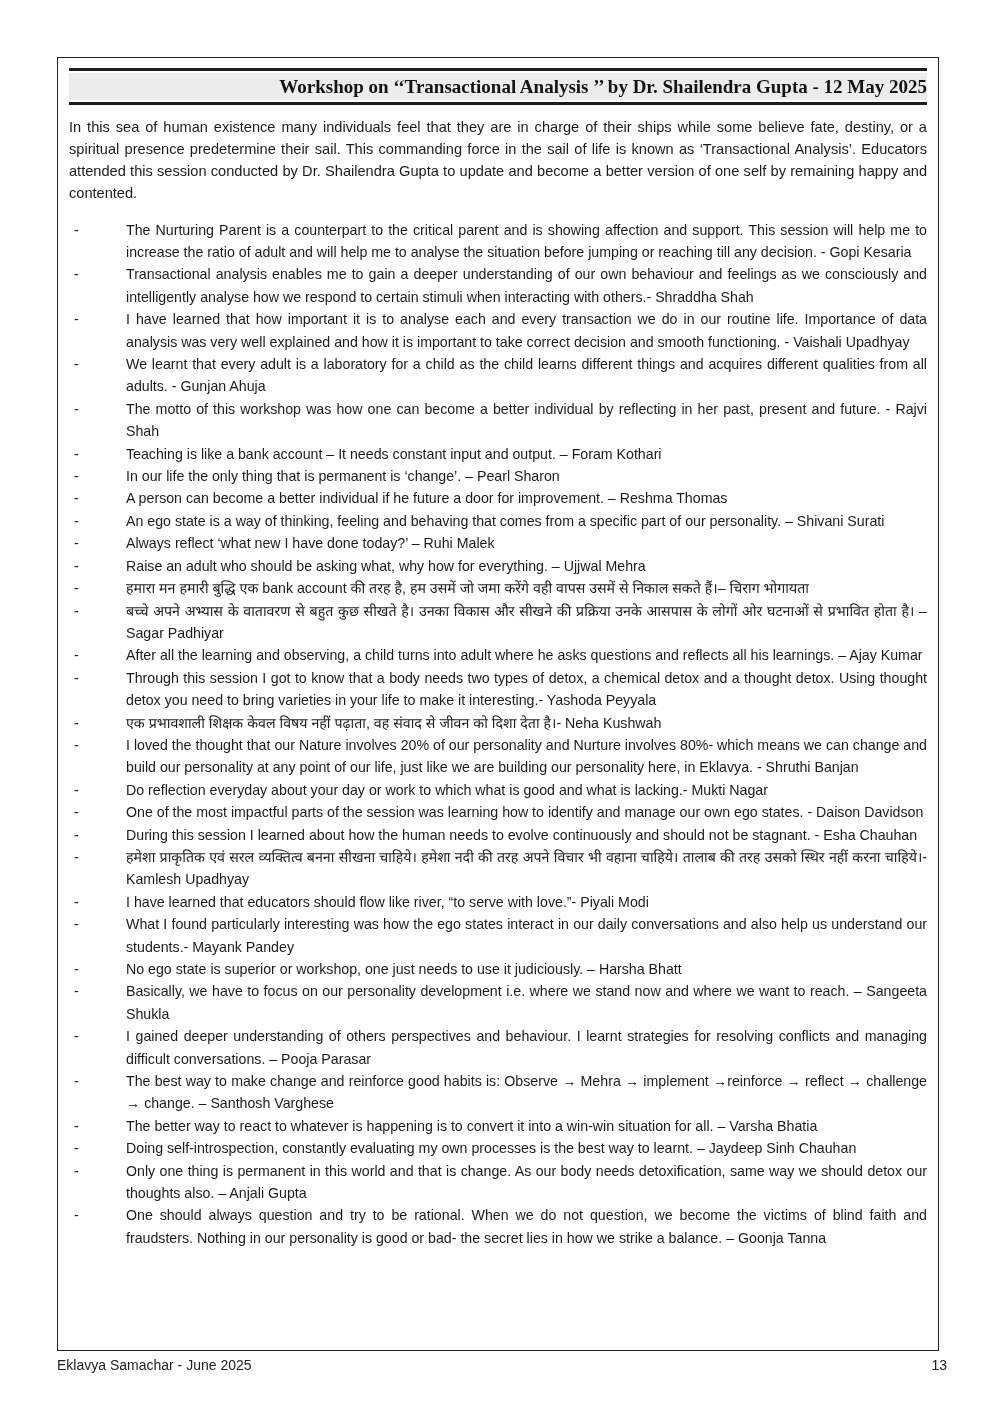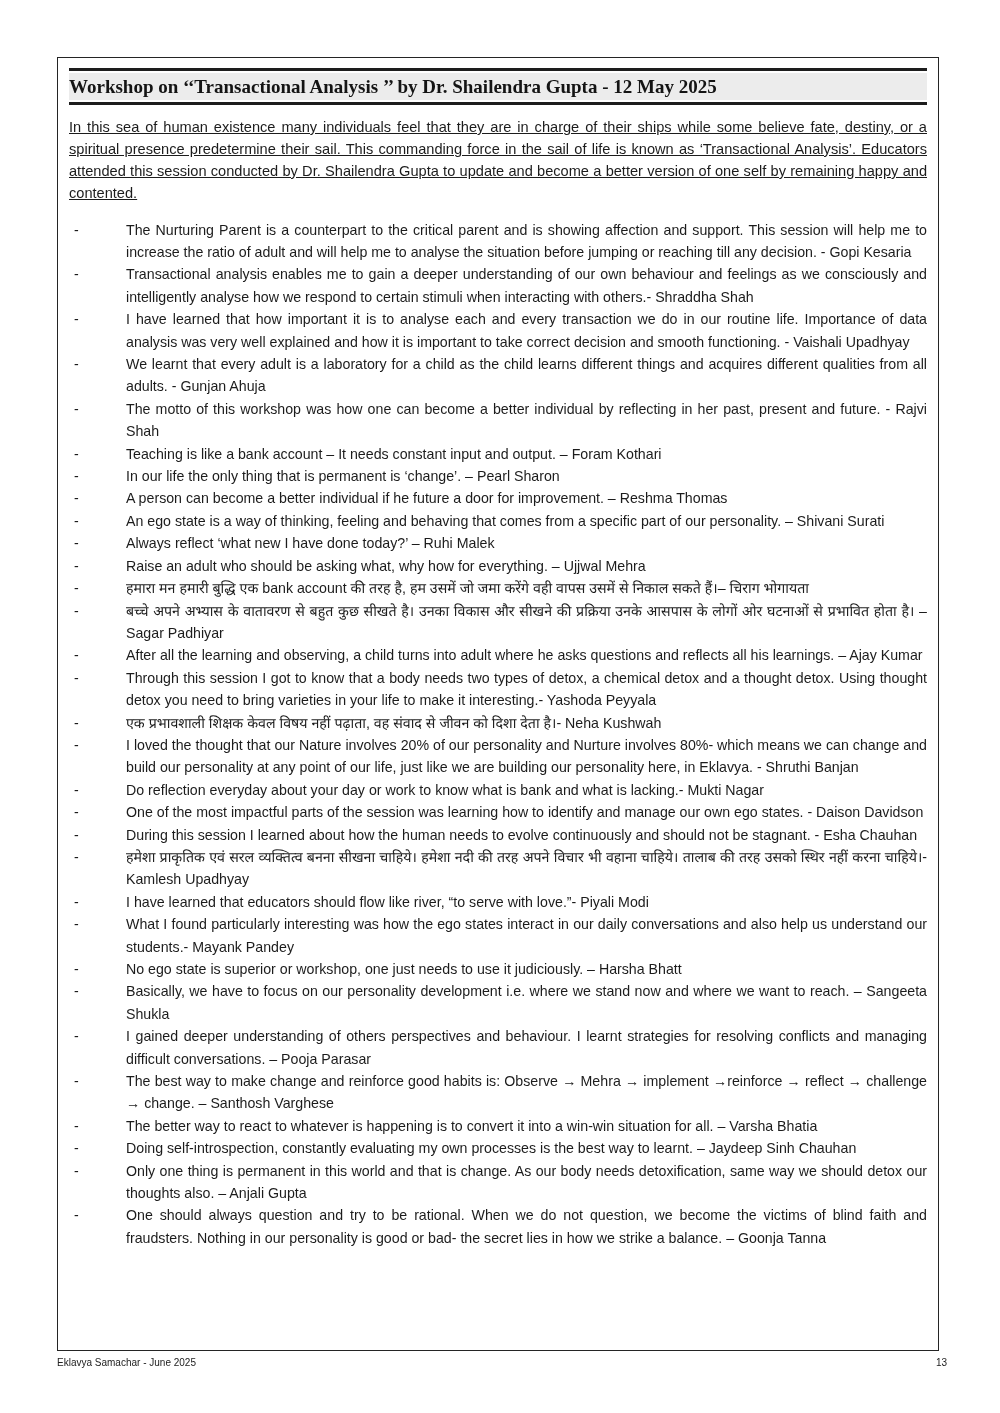--- a/index.html
+++ b/index.html
@@ -12,42 +12,41 @@
     position:absolute;left:57px;top:57px;width:882px;height:1294px;
     border:1.5px solid #242424;box-sizing:border-box;overflow:hidden;
     background:#ffffff;
   }
   .content{padding:10px 11px 0 11px;}
   .titlebar{
     border-top:3px solid #1d1d1d;border-bottom:3px solid #1d1d1d;
     padding:2px 0;
   }
   .titlestrip{
-    background:#ececec;text-align:left;
+    background:#ececec;text-align:right;
     font-family:"Liberation Serif","DejaVu Serif",serif;
     font-weight:bold;font-size:19px;line-height:27px;color:#141414;
   }
   .intro{
     margin-top:11px;font-size:14.6px;line-height:22px;text-align:justify;
     color:#1c1c1c;
-    text-decoration:underline;
   }
   .reflections-heading{
     margin-top:4px;font-size:15px;font-weight:bold;line-height:22px;
   }
   .list{margin-top:1px;font-size:14.2px;line-height:22.4px;}
   .item{
     display:grid;grid-template-columns:37px 1fr;
   }
   .item .marker{padding-left:5px;text-align:left;}
   .item .itext{text-align:justify;margin-left:20px;}
   .footer{
     position:absolute;left:57px;top:1357px;width:890px;
     display:flex;justify-content:space-between;align-items:flex-start;
-    font-size:10px;color:#222;
+    font-size:14px;color:#222;
   }
 </style>
 </head>
 <body>
 
 <div class="sheet">
   <div class="content">
     <div class="titlebar">
       <div class="titlestrip">Workshop on ‘‘Transactional Analysis ’’ by Dr. Shailendra Gupta - 12 May 2025</div>
     </div>
@@ -116,21 +115,21 @@
         <div class="item">
           <span class="marker">-</span>
           <span class="itext">एक प्रभावशाली शिक्षक केवल विषय नहीं पढ़ाता,  वह संवाद से जीवन को दिशा देता है।- Neha Kushwah</span>
         </div>
         <div class="item">
           <span class="marker">-</span>
           <span class="itext">I loved the thought that our Nature involves 20% of our personality and Nurture involves 80%- which means we can change and build our personality at any point of our life, just like we are building our personality here, in Eklavya. - Shruthi Banjan</span>
         </div>
         <div class="item">
           <span class="marker">-</span>
-          <span class="itext">Do reflection everyday about your day or work to know what is bank and what is lacking.- Mukti Nagar</span>
+          <span class="itext">Do reflection everyday about your day or work to which what is good and what is lacking.- Mukti Nagar</span>
         </div>
         <div class="item">
           <span class="marker">-</span>
           <span class="itext">One of the most impactful parts of the session was learning how to identify and manage our own ego states. - Daison Davidson</span>
         </div>
         <div class="item">
           <span class="marker">-</span>
           <span class="itext">During this session I learned about how the human needs to evolve continuously and should not be stagnant. - Esha Chauhan</span>
         </div>
         <div class="item">

